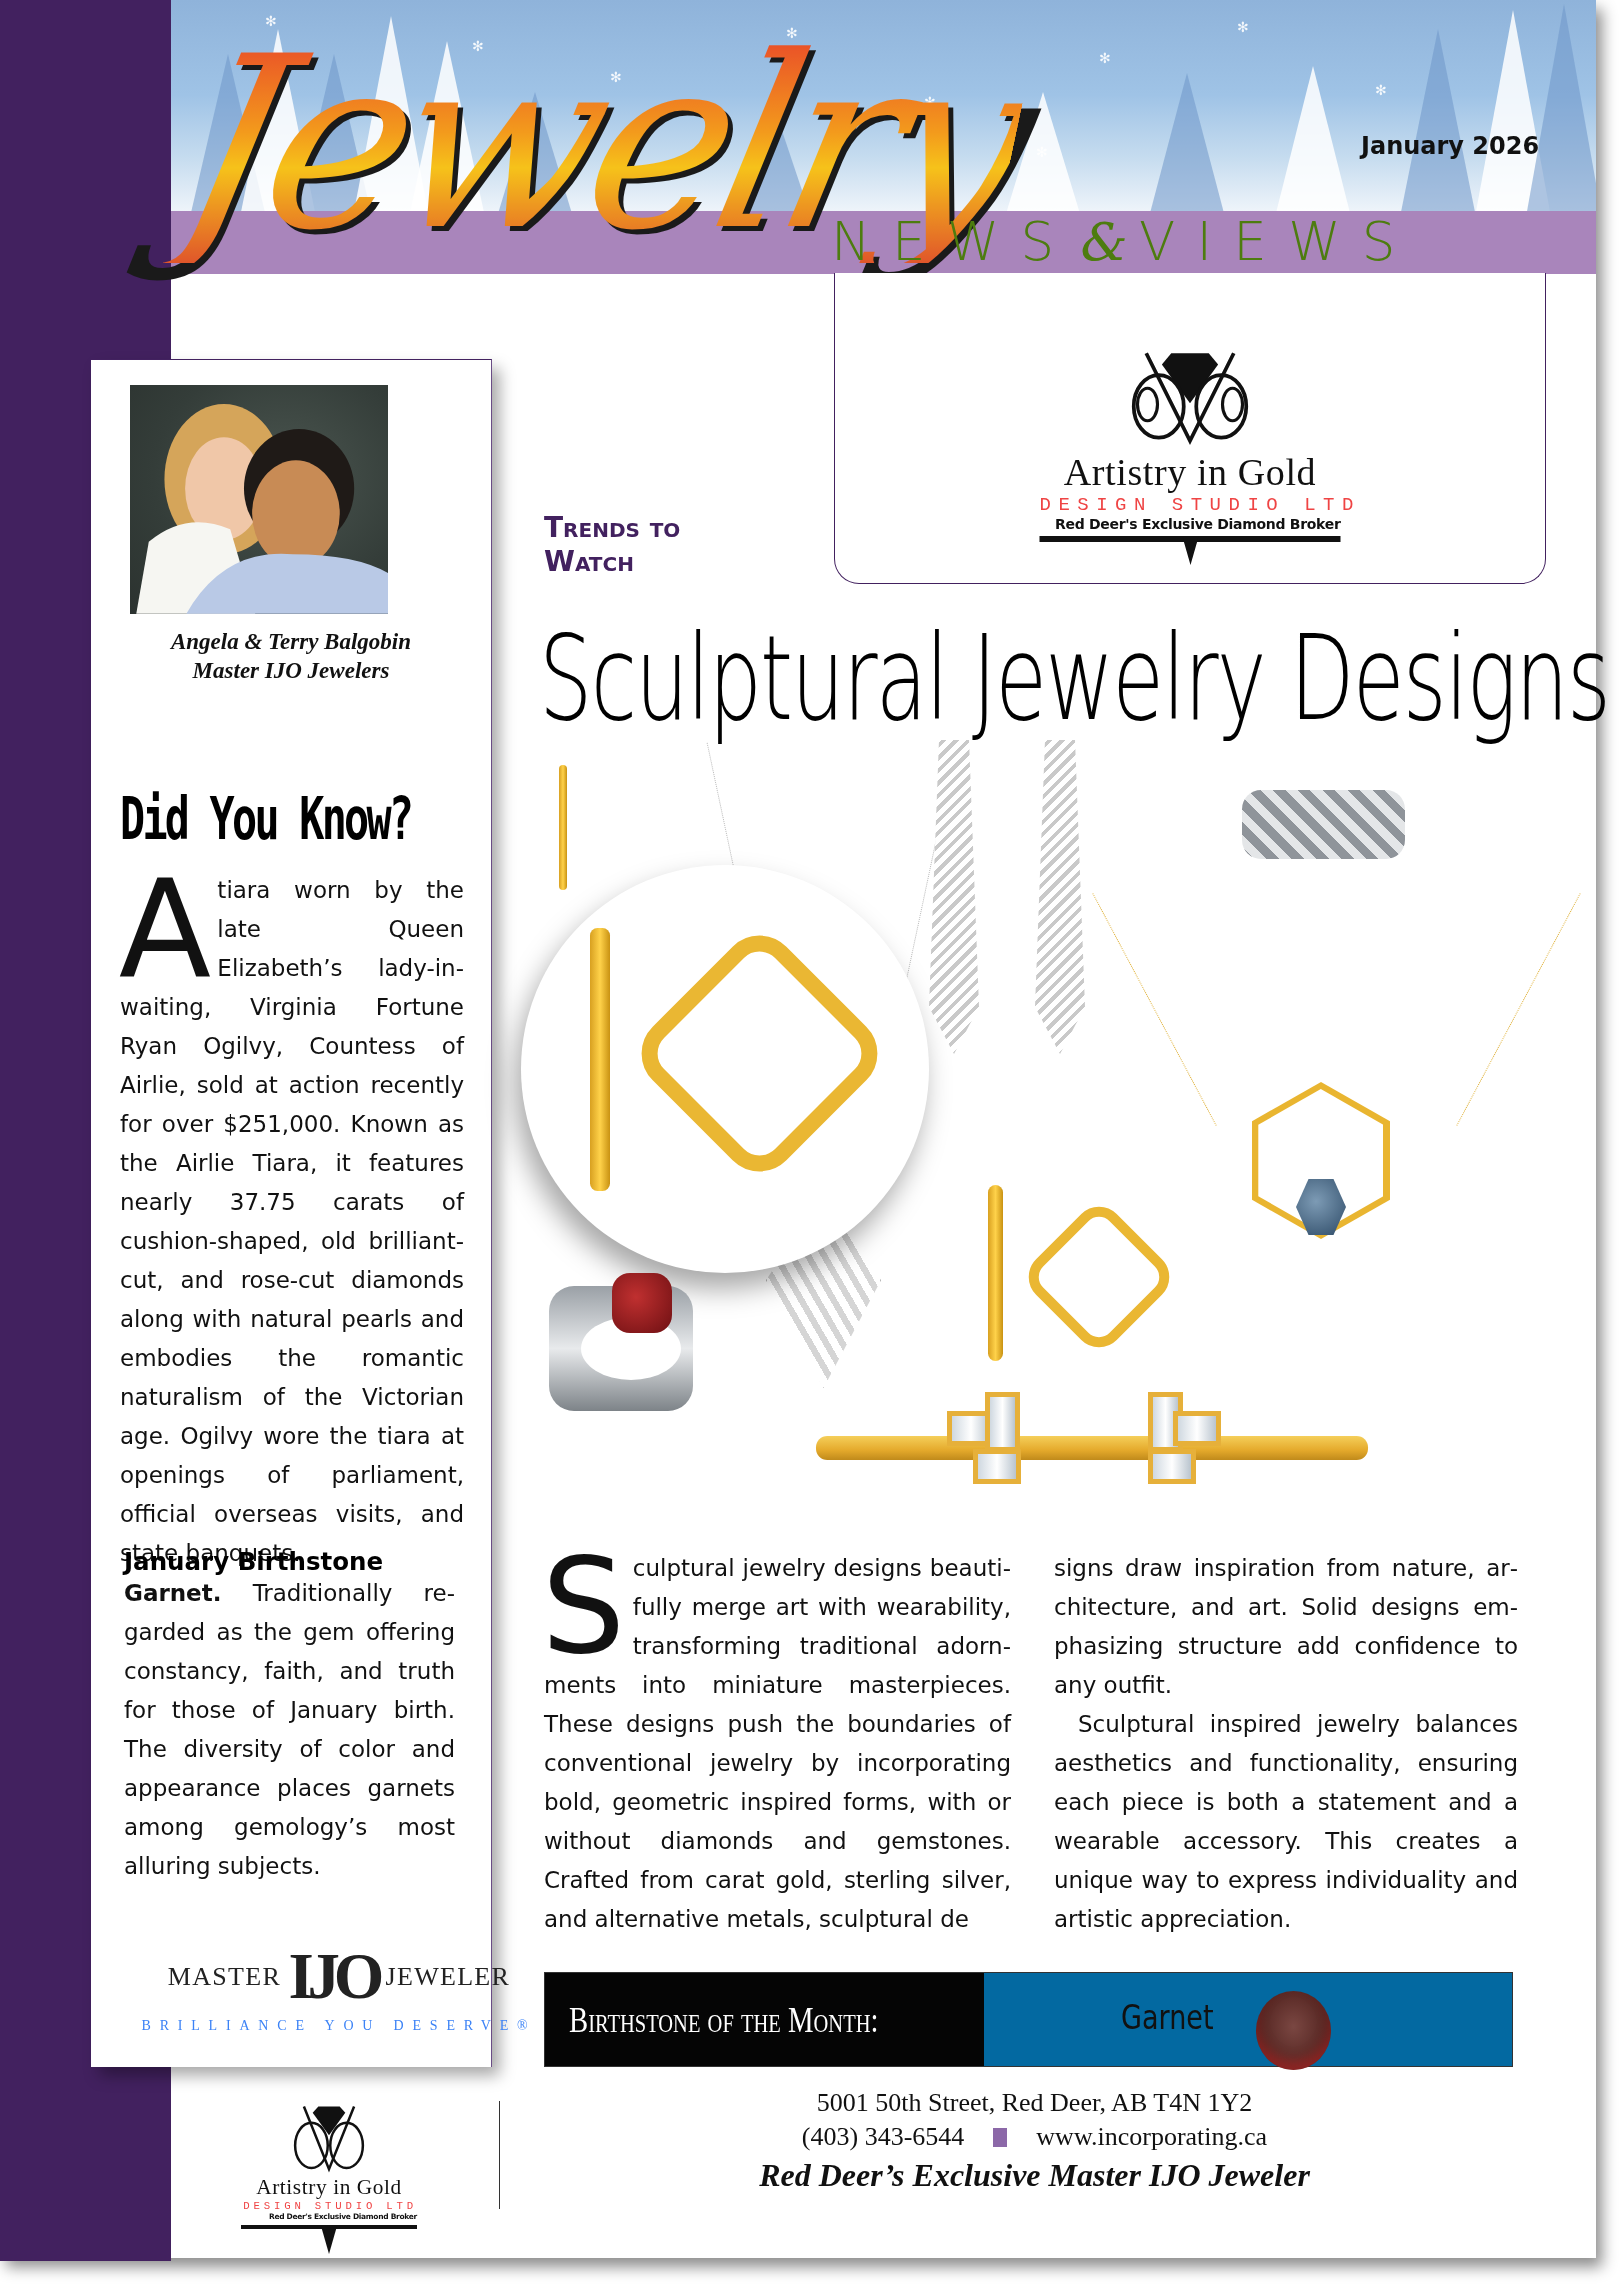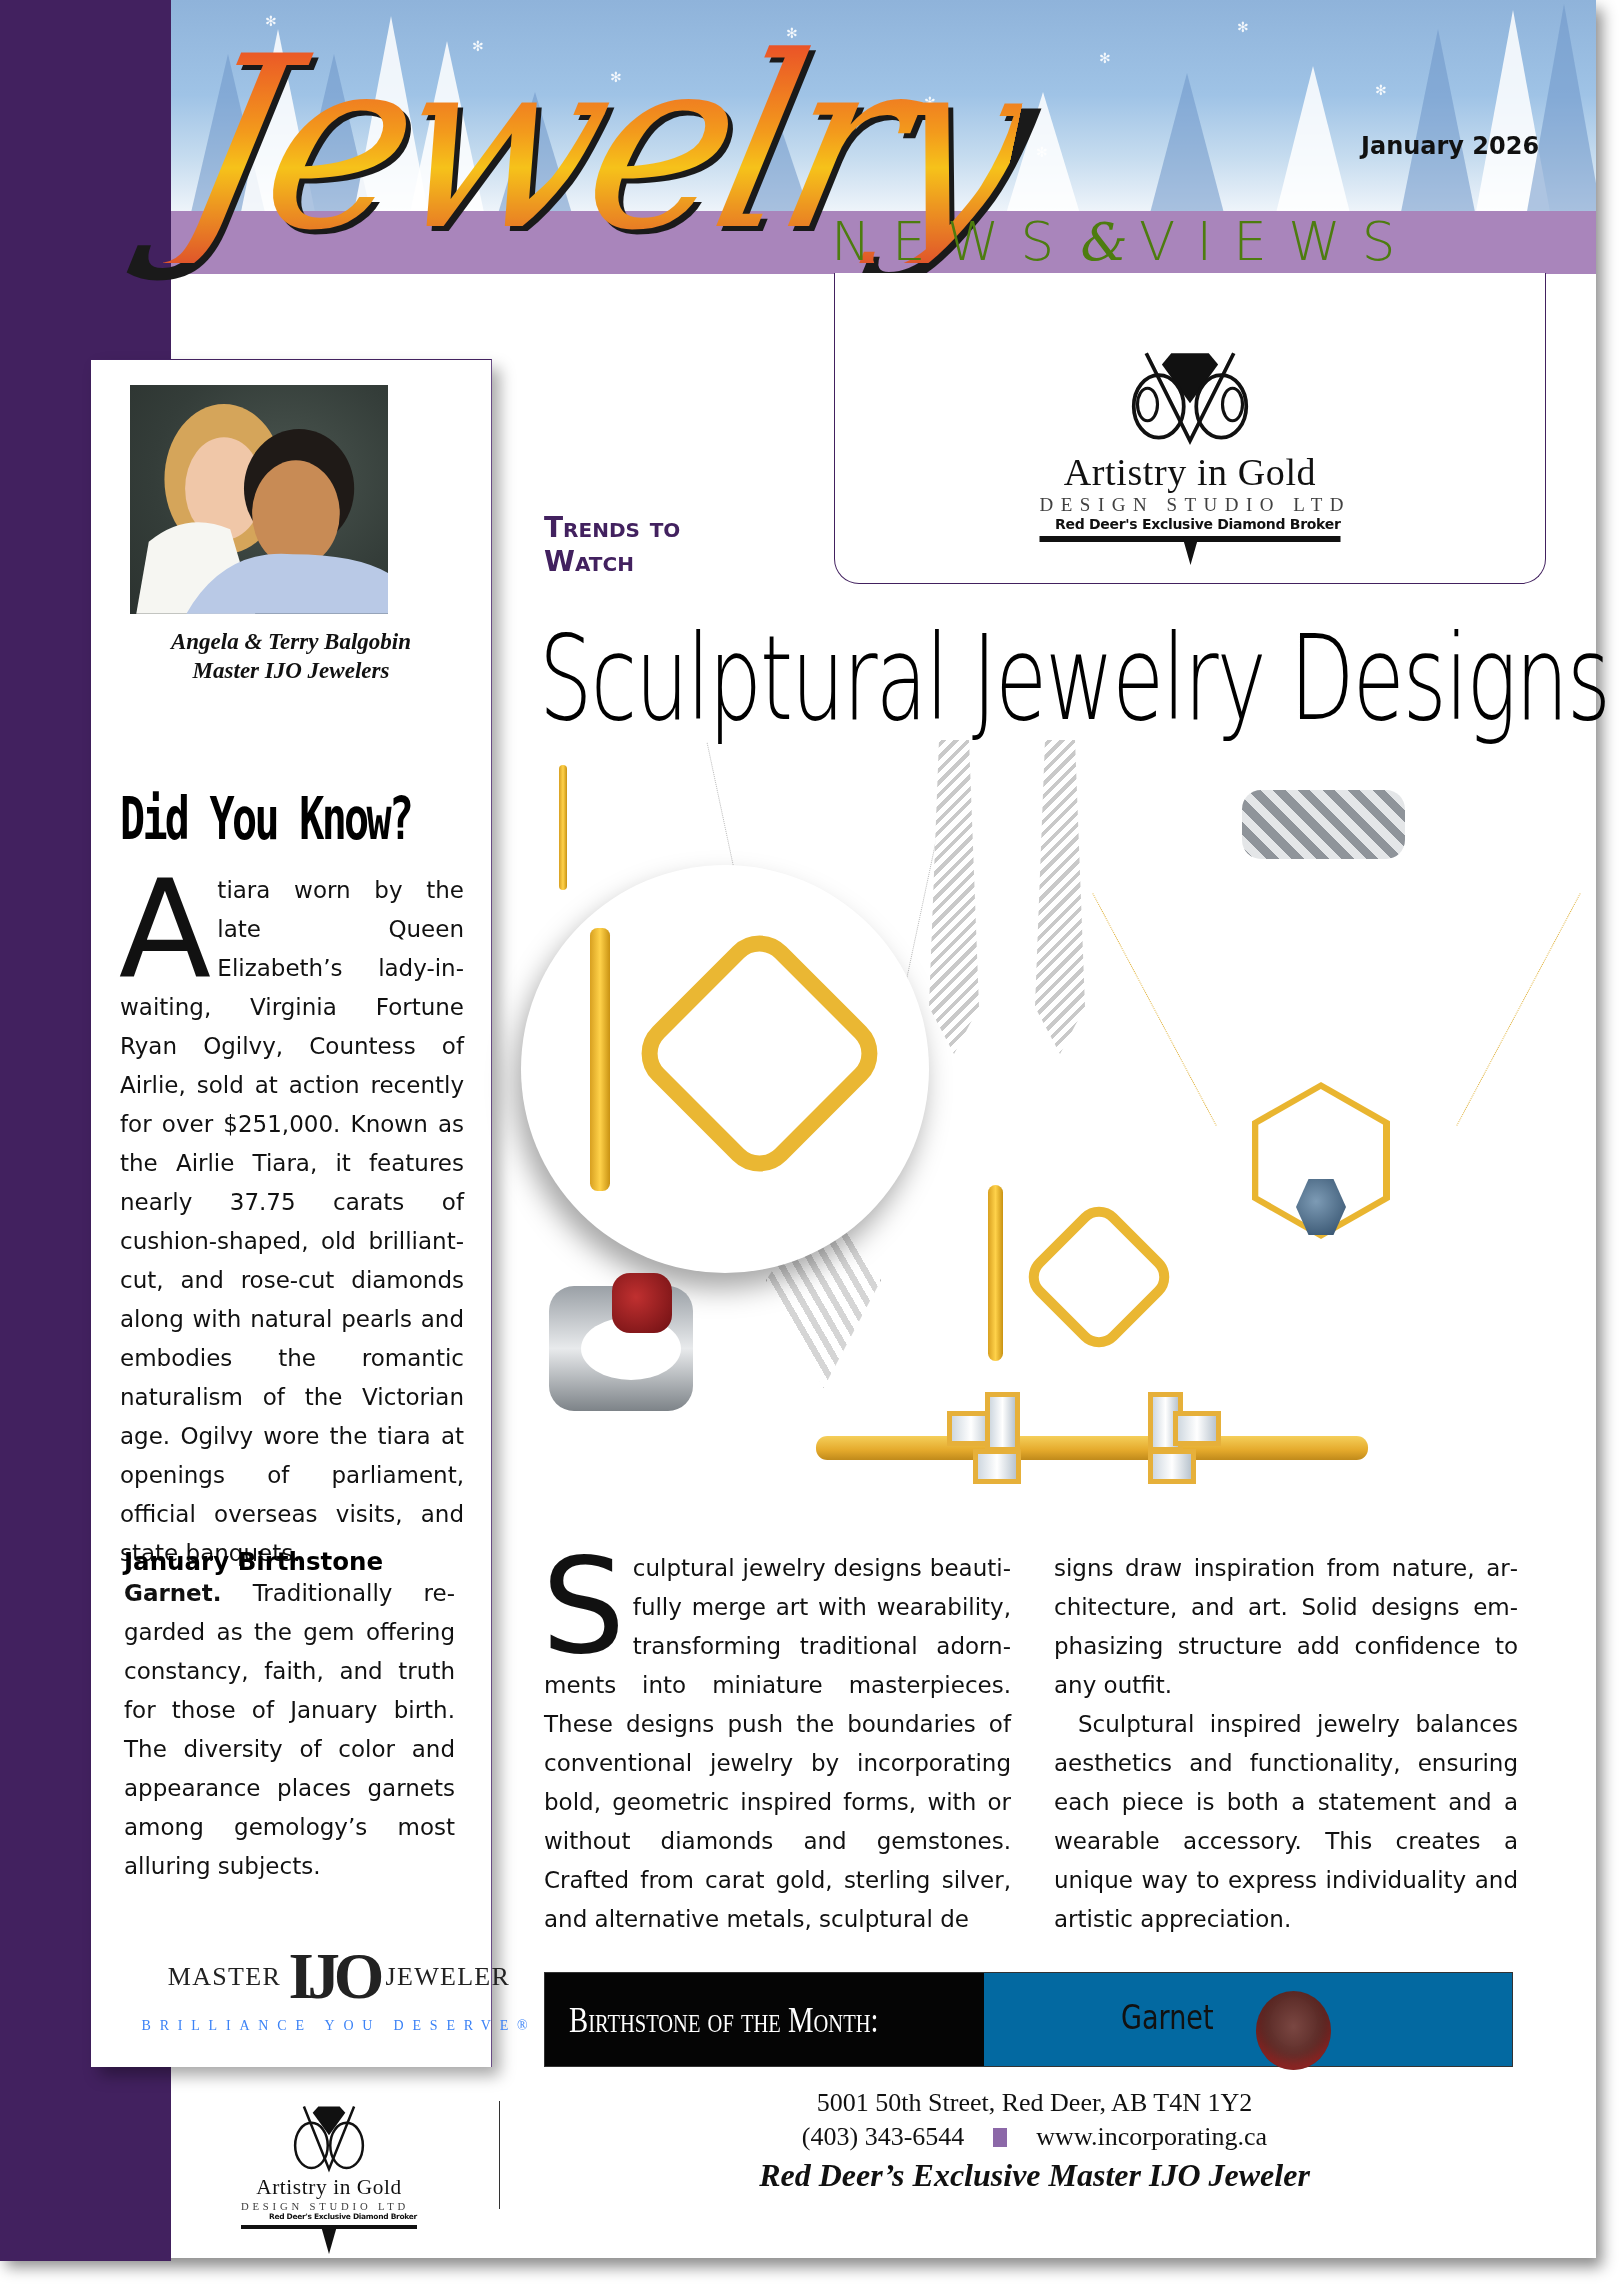--- a/index.html
+++ b/index.html
@@ -17,21 +17,21 @@
   .jewelry-title { position:absolute; left:188px; top:25px; font-family:"DejaVu Serif", serif; font-style:italic; font-size:238px; line-height:1; letter-spacing:-11.3px;
     background: linear-gradient(180deg, #e8432a 0%, #f39a1c 45%, #f6c21a 60%, #e0562a 100%); -webkit-background-clip:text; background-clip:text; color:transparent;
     text-shadow: 3.8px 3.8px 0 rgba(0,0,0,0.0); transform: skewX(-12deg); }
   .jewelry-shadow { position:absolute; left:193px; top:30px; font-family:"DejaVu Serif", serif; font-style:italic; font-size:238px; line-height:1; letter-spacing:-11.3px; color:#1a1a1a; transform: skewX(-12deg); }
   .date { position:absolute; left:1361px; top:132px; font-size:24px; font-weight:bold; color:#111; font-family:"DejaVu Sans", sans-serif; }
 
   .logo-box { position:absolute; left:834px; top:273px; width:710px; height:310px; border:1.9px solid #42215f; border-top:none; border-radius:0 0 25px 25px; background:#fff; }
   .brought { position:absolute; left:0; width:100%; top:19px; text-align:center; font-family:"Liberation Serif", serif; font-style:italic; font-size:33px; letter-spacing:1.9px; color:#222; }
   .aig-logo { position:absolute; left:50%; transform:translateX(-50%); }
   .aig-name { font-family:"Liberation Serif", serif; font-size:38px; letter-spacing:0.6px; color:#111; text-align:center; white-space:nowrap; }
-  .aig-sub { font-family:Liberation Serif, serif; font-size:19px; letter-spacing:7.5px; text-align:left; color:#404040; white-space:nowrap; }
+  .aig-sub { font-family:Liberation Mono, monospace; font-size:19px; letter-spacing:7.5px; text-align:right; color:#ef4444; white-space:nowrap; }
   .aig-tag { font-family:"DejaVu Sans", sans-serif; font-weight:bold; font-size:14px; text-align:right; color:#111; white-space:nowrap; letter-spacing:-0.3px; }
   .aig-bar { height:6.3px; background:#111; margin-top:3.8px; position:relative; }
   .aig-bar::after { content:""; position:absolute; left:50%; top:1.3px; transform:translateX(-50%); border-left:8.8px solid transparent; border-right:8.8px solid transparent; border-top:28px solid #111; }
 
   .sidebar { position:absolute; left:91px; top:359px; width:400px; height:1707px; background:#fff; border-top:1.3px solid #42215f; border-right:1.3px solid #6a4c86; box-shadow: 7.5px 8.8px 15px rgba(0,0,0,0.35); }
   .photo { position:absolute; left:39px; top:25px; width:258px; height:229px; background: radial-gradient(ellipse at 60% 40%, #4b5650 0%, #343d39 60%, #2b322f 100%); overflow:hidden; }
   .caption { position:absolute; left:0; width:100%; top:267px; text-align:center; font-family:"Liberation Serif", serif; font-style:italic; font-weight:bold; font-size:23px; line-height:29px; color:#111; }
   .dyk { position:absolute; left:29px; top:425px; font-family:"DejaVu Sans Mono", monospace; font-weight:bold; font-size:58px; letter-spacing:-3.8px; transform: scaleX(0.72); transform-origin:left top; color:#000; white-space:nowrap; }
   .body-text { font-family:"DejaVu Sans", sans-serif; font-size:23px; line-height:39px; color:#111; text-align:justify; hyphens:manual; }
   .dyk-text { position:absolute; left:29px; top:511px; width:344px; }

